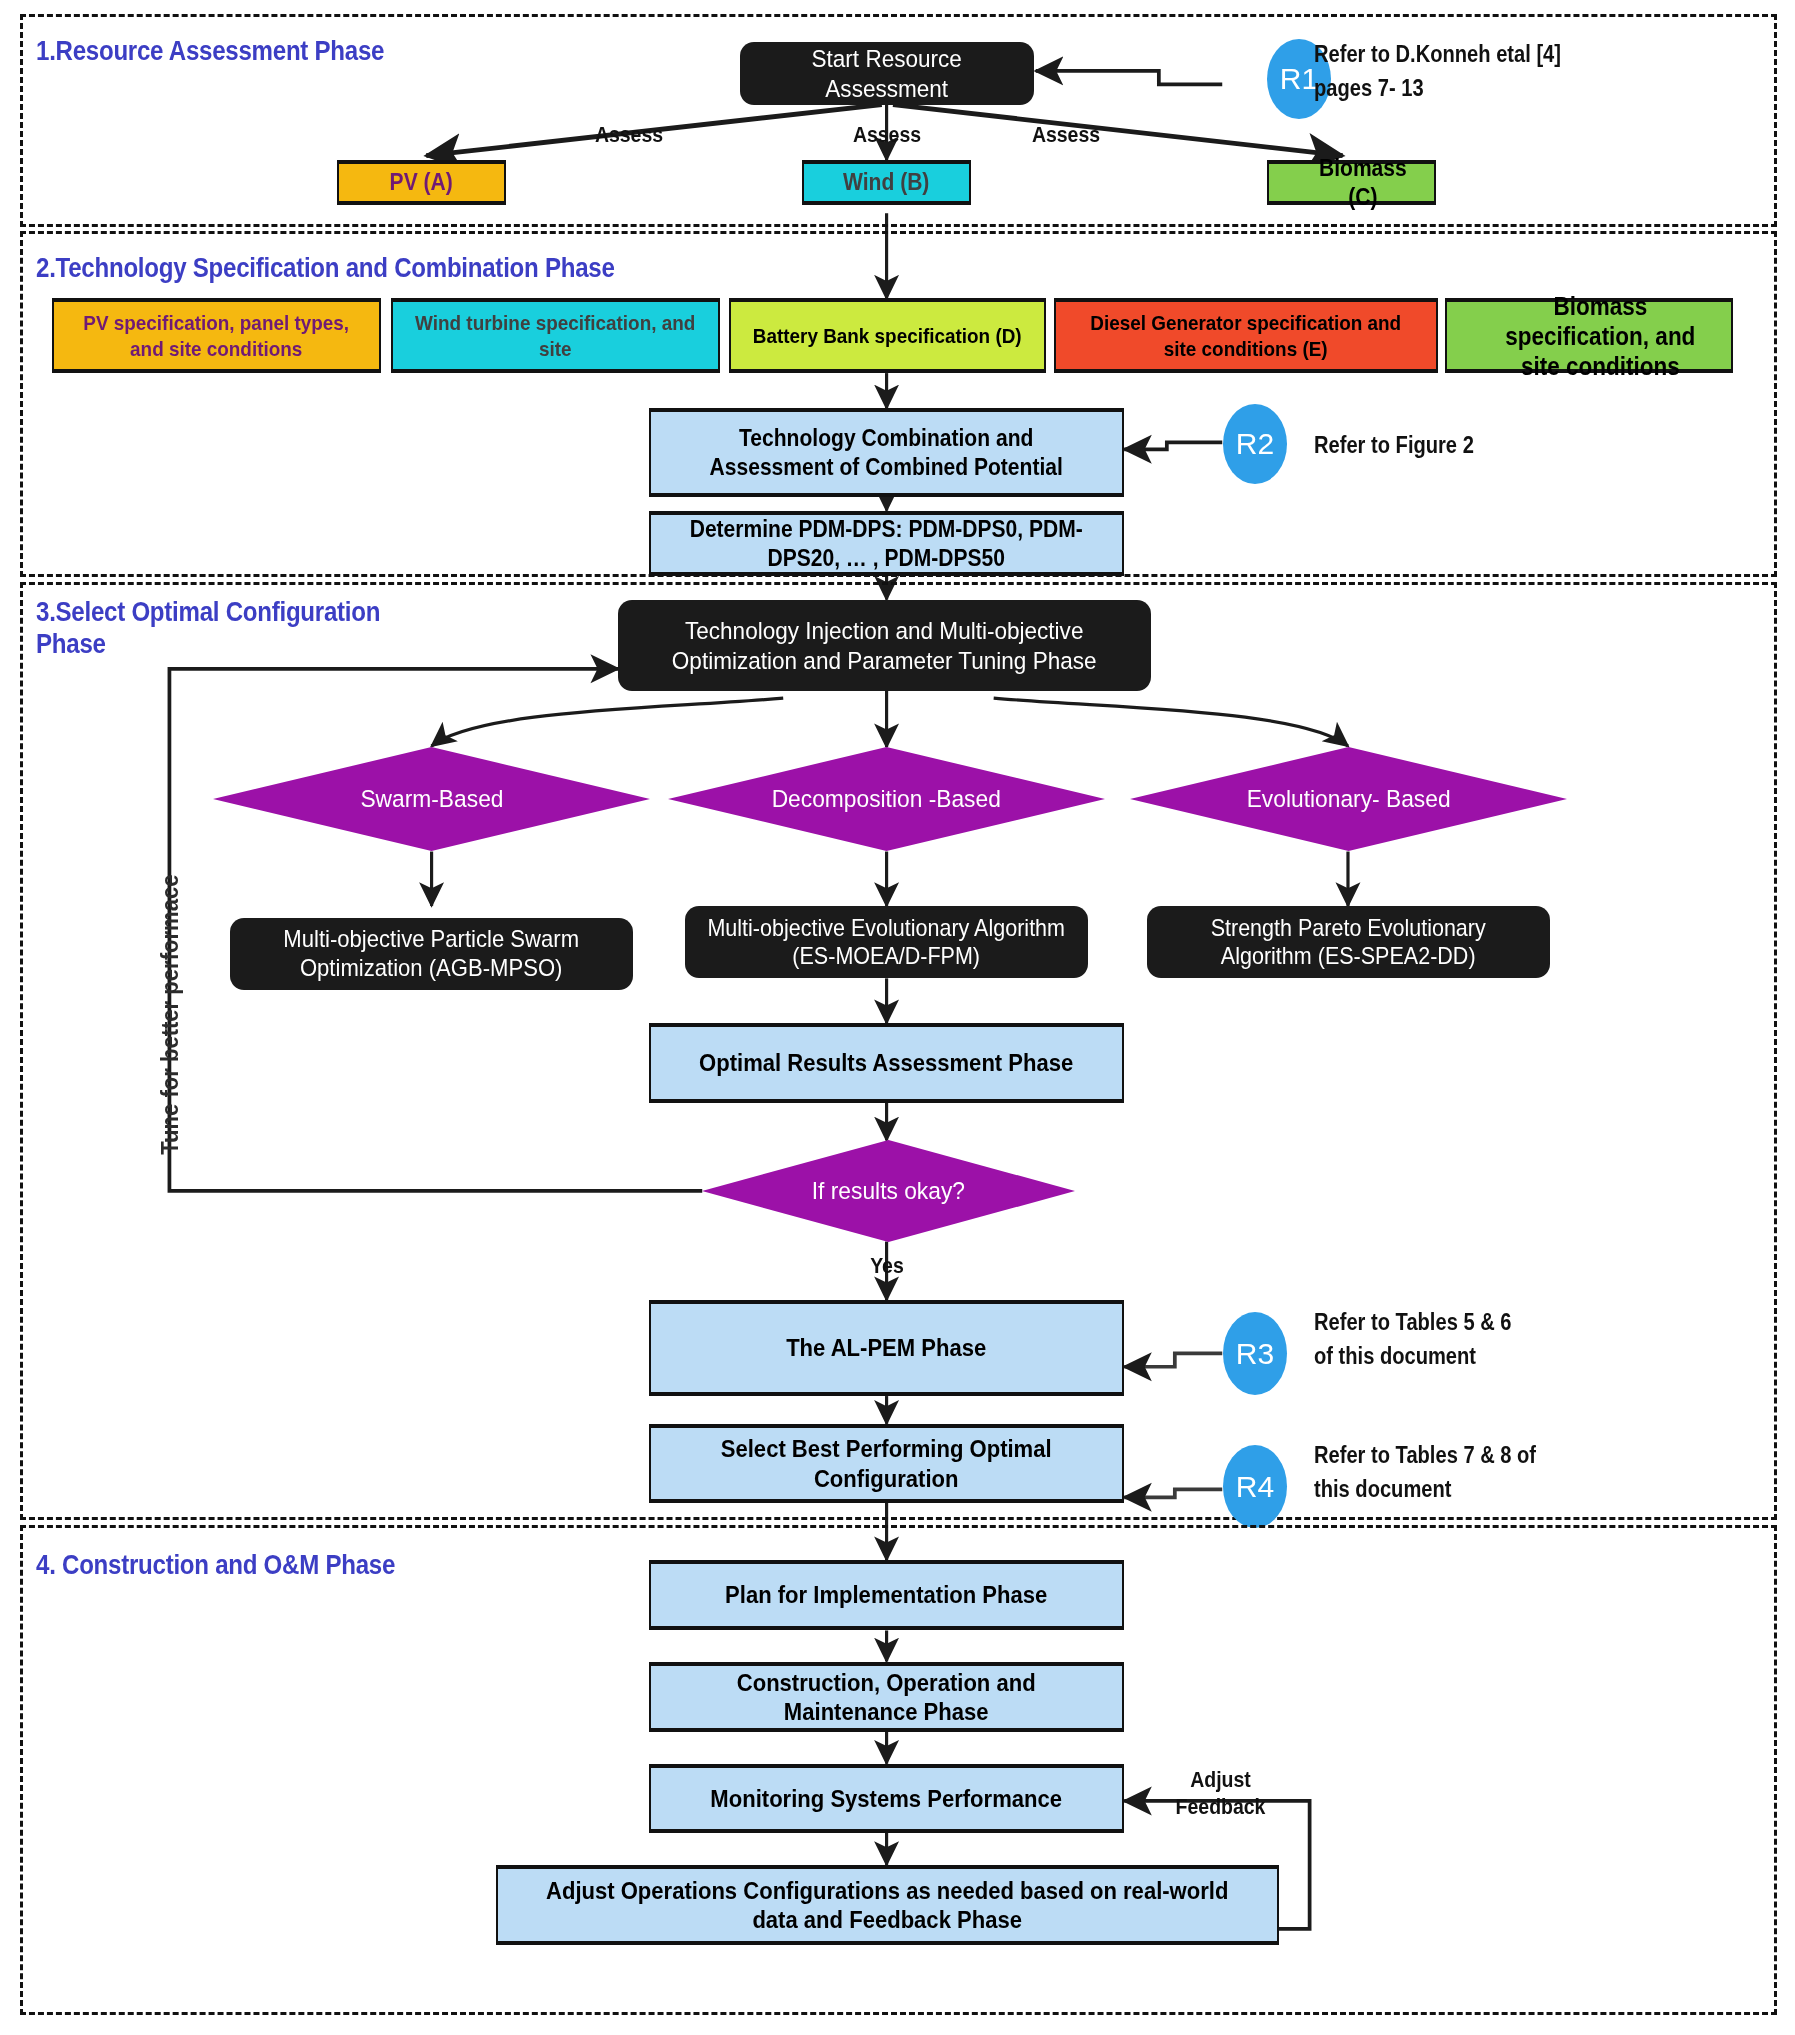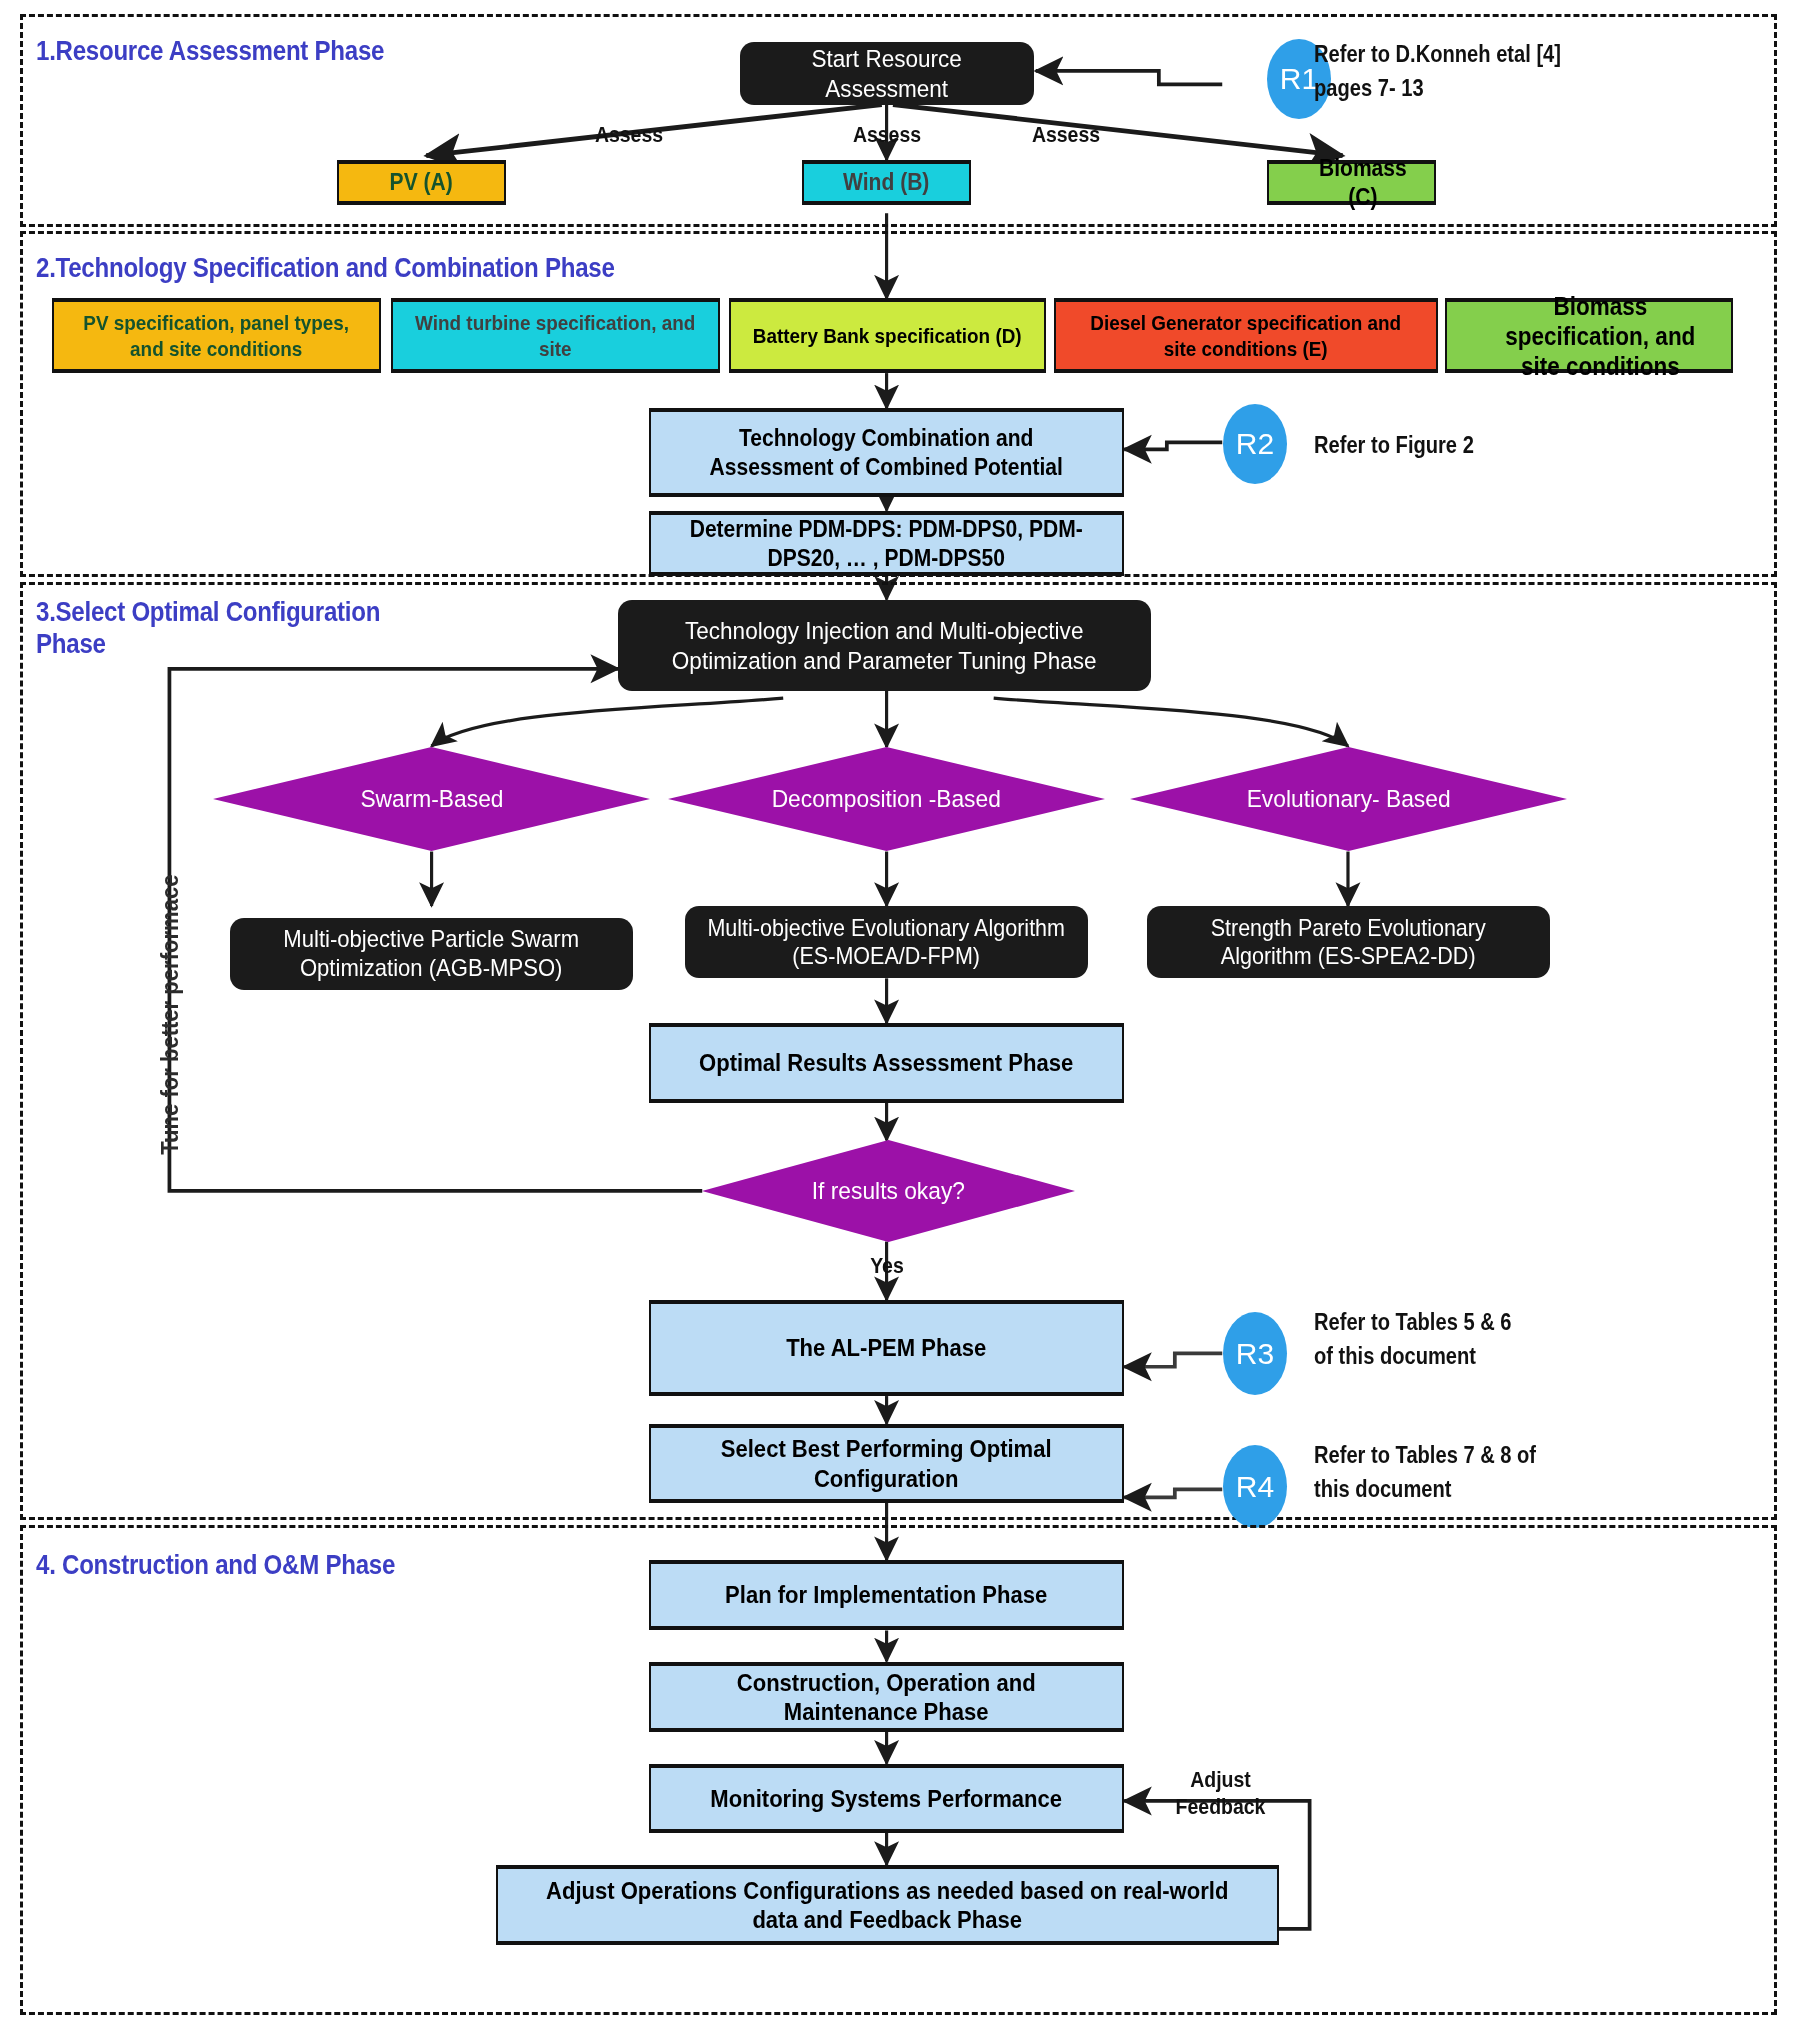--- a/index.html
+++ b/index.html
@@ -45,21 +45,21 @@
     background:#1b1b1b; color:#ffffff; border-radius:14px;
     font-weight:normal;
   }
   .n-black span { transform:scaleX(0.92); }
 
   .n-blue {
     background:#bcdcf5; color:#000000;
     border:2.1px solid #111111;
     border-top-width:4.8px; border-bottom-width:4.8px;
   }
-  .n-yellow { background:#f5b810; color:#14532d; border:2.1px solid #111; border-top-width:4.8px; border-bottom-width:4.8px; }
+  .n-yellow { background:#f5b810; color:#701a75; border:2.1px solid #111; border-top-width:4.8px; border-bottom-width:4.8px; }
   .n-cyan   { background:#19cfdd; color:#404040; border:2.1px solid #111; border-top-width:4.8px; border-bottom-width:4.8px; }
   .n-lime   { background:#ccea3f; color:#000; border:2.1px solid #111; border-top-width:4.8px; border-bottom-width:4.8px; }
   .n-red    { background:#f04a2a; color:#000; border:2.1px solid #111; border-top-width:4.8px; border-bottom-width:4.8px; }
   .n-green  { background:#84cf4c; color:#000; border:2.1px solid #111; border-top-width:4.8px; border-bottom-width:4.8px;padding-left:28px; }
 
   
   .diamond {
     position:absolute;
     background:#9c11a8;
     clip-path: polygon(50% 0%, 100% 50%, 50% 100%, 0% 50%);

